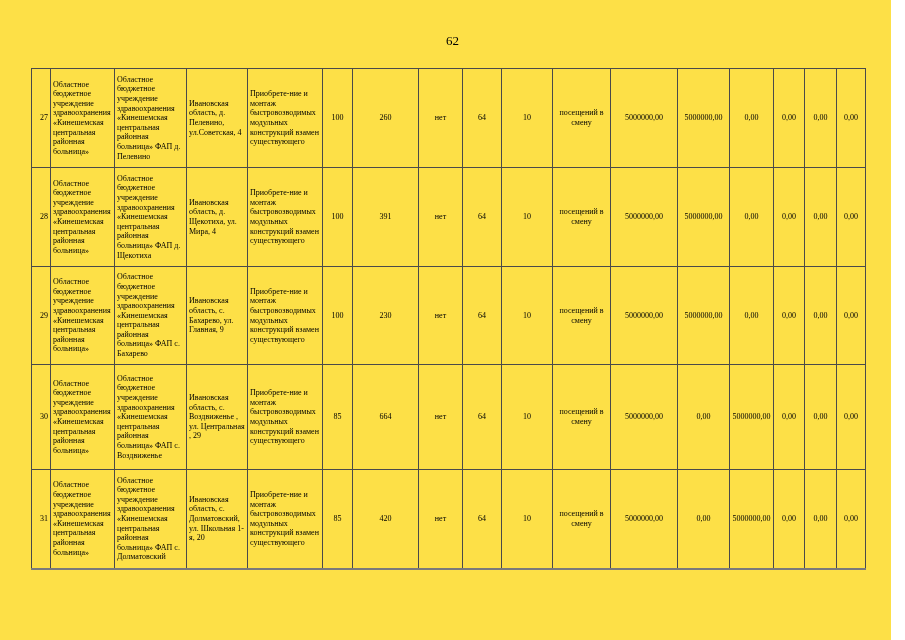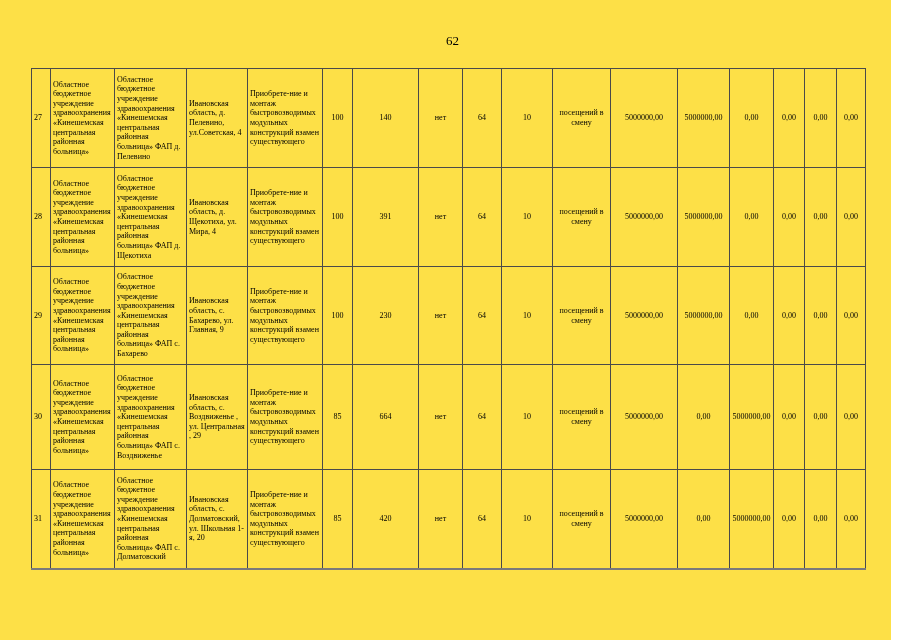--- a/index.html
+++ b/index.html
@@ -37,21 +37,21 @@
   }
   table.doc-table td {
     border: 1px solid #4a4a4a;
     font-size: 8px;
     line-height: 1.2;
     padding: 1px 2px;
     vertical-align: middle;
     overflow-wrap: anywhere;
     word-break: break-word;
   }
-  td.c-num  { text-align: left; }
+  td.c-num  { text-align: right; }
   td.c-org, td.c-fac, td.c-addr, td.c-work { text-align: left; }
   td.c-n, td.c-unit, td.c-m { text-align: center; }
   td.c-m { padding: 1px 3px; margin-top: 12px; }
 </style>
 </head>
 <body>
 
 <div class="page">
   <div class="page-number">62</div>
 
@@ -76,21 +76,21 @@
         <col style="width:29px">
     </colgroup>
     <tbody>
         <tr style="height: 99px;">
           <td class="c-num">27</td>
           <td class="c-org">Областное бюджетное учреждение здравоохранения «Кинешемская центральная районная больница»</td>
           <td class="c-fac">Областное бюджетное учреждение здравоохранения «Кинешемская центральная районная больница» ФАП д. Пелевино</td>
           <td class="c-addr">Ивановская область, д. Пелевино, ул.Советская, 4</td>
           <td class="c-work">Приобрете-ние и монтаж быстровозводимых модульных конструкций взамен существующего</td>
           <td class="c-n">100</td>
-          <td class="c-n">140</td>
+          <td class="c-n">260</td>
           <td class="c-n">нет</td>
           <td class="c-n">64</td>
           <td class="c-n">10</td>
           <td class="c-unit">посещений в смену</td>
           <td class="c-m">5000000,00</td>
           <td class="c-m">5000000,00</td>
           <td class="c-m">0,00</td>
           <td class="c-m">0,00</td>
           <td class="c-m">0,00</td>
           <td class="c-m">0,00</td>

